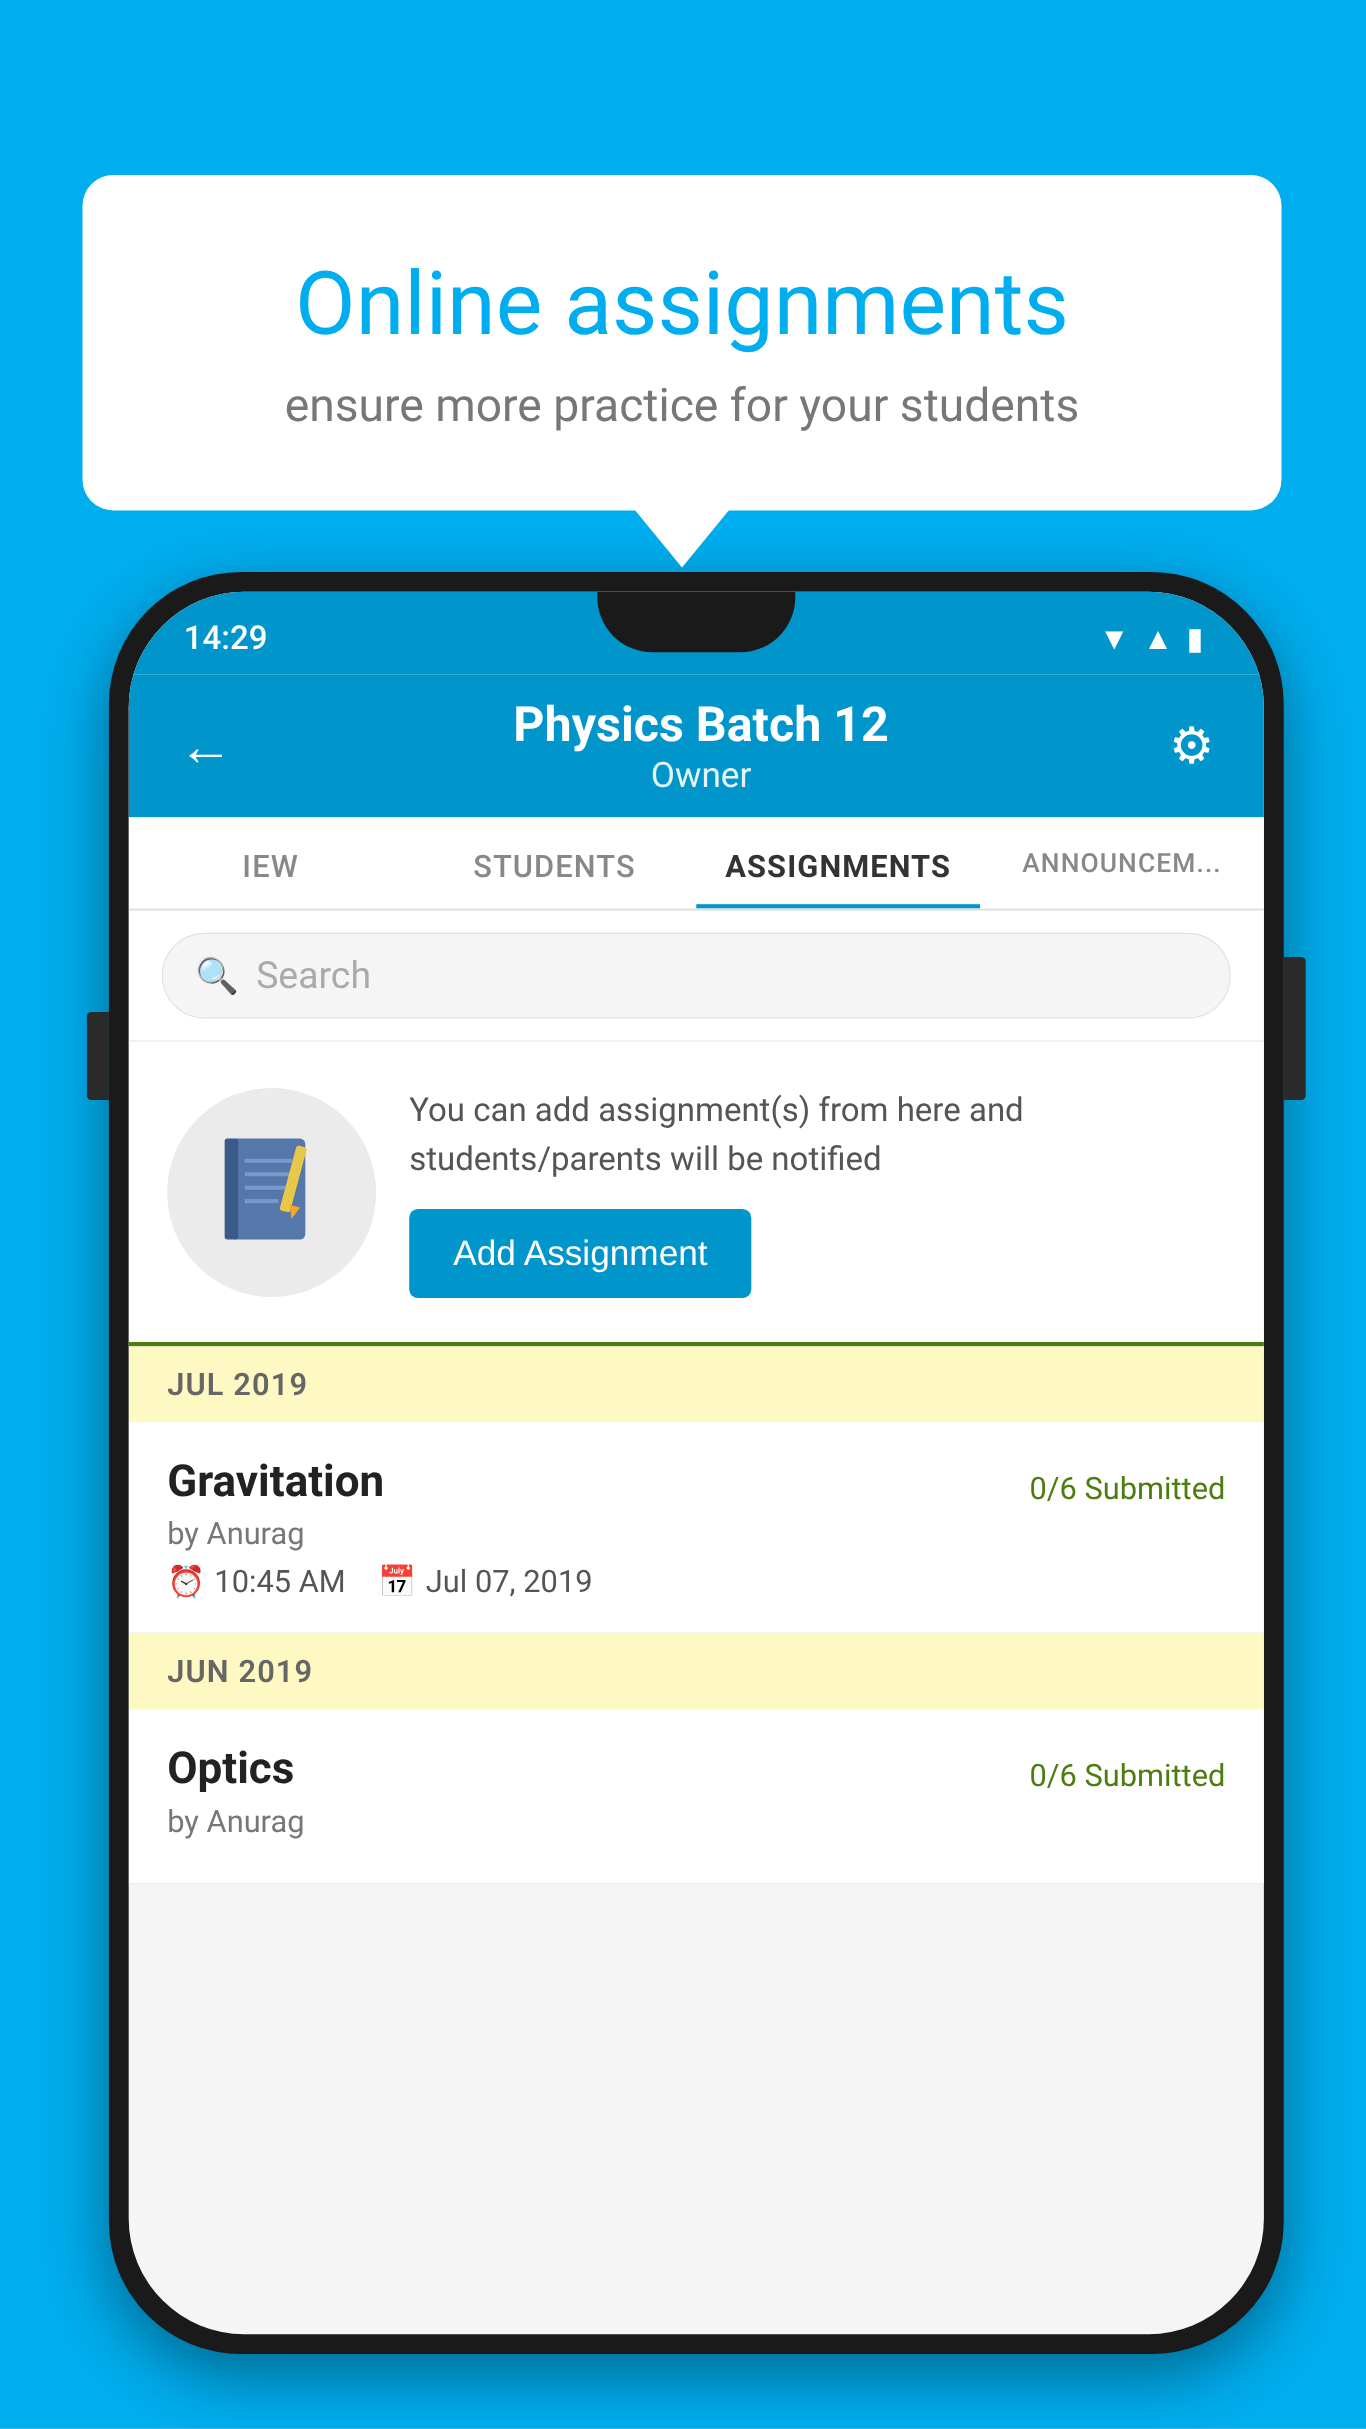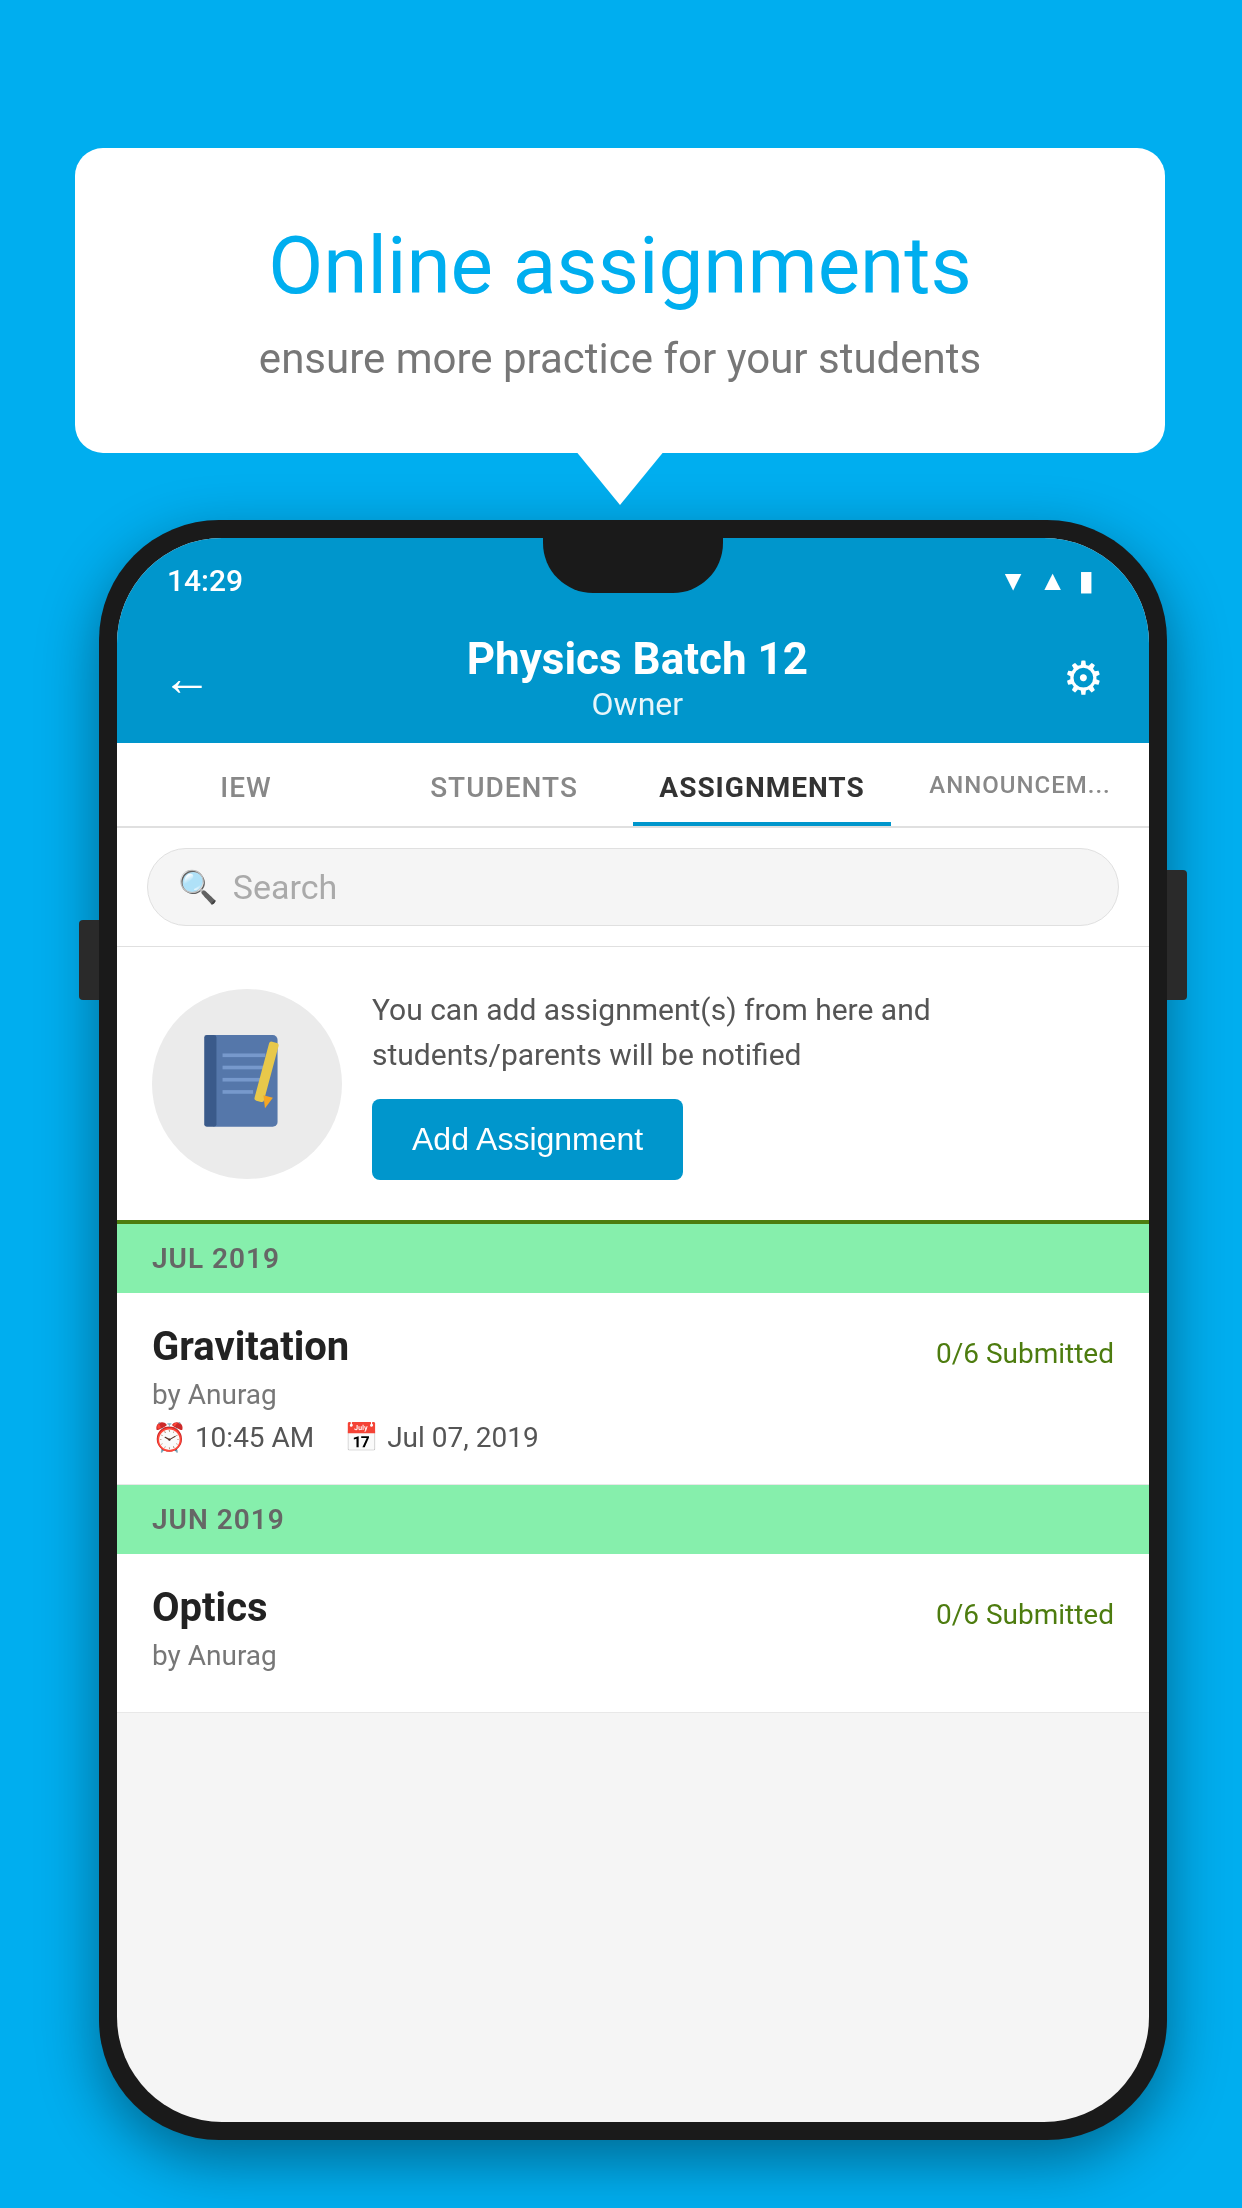--- a/index.html
+++ b/index.html
@@ -9,21 +9,21 @@
       height: 2208px;
       background-color: #00AEEF;
       font-family: 'Roboto', Arial, sans-serif;
       overflow: hidden;
       position: relative;
     }
 
     
     .speech-bubble-container {
       position: absolute;
-      top: 148px;
+      top: 159px;
       left: 75px;
       width: 1090px;
       z-index: 10;
     }
 
     .speech-bubble {
       background: white;
       border-radius: 28px;
       padding: 70px 80px 70px 80px;
       text-align: center;
@@ -274,21 +274,21 @@
       border-radius: 8px;
       padding: 22px 40px;
       font-size: 32px;
       font-weight: 500;
       cursor: pointer;
       display: inline-block;
     }
 
     
     .section-header {
-      background: #86efac;
+      background: #fef9c3;
       padding: 18px 35px;
       font-size: 28px;
       color: #666;
       font-weight: 600;
       letter-spacing: 1px;
     }
 
     
     .assignment-item {
       background: white;

